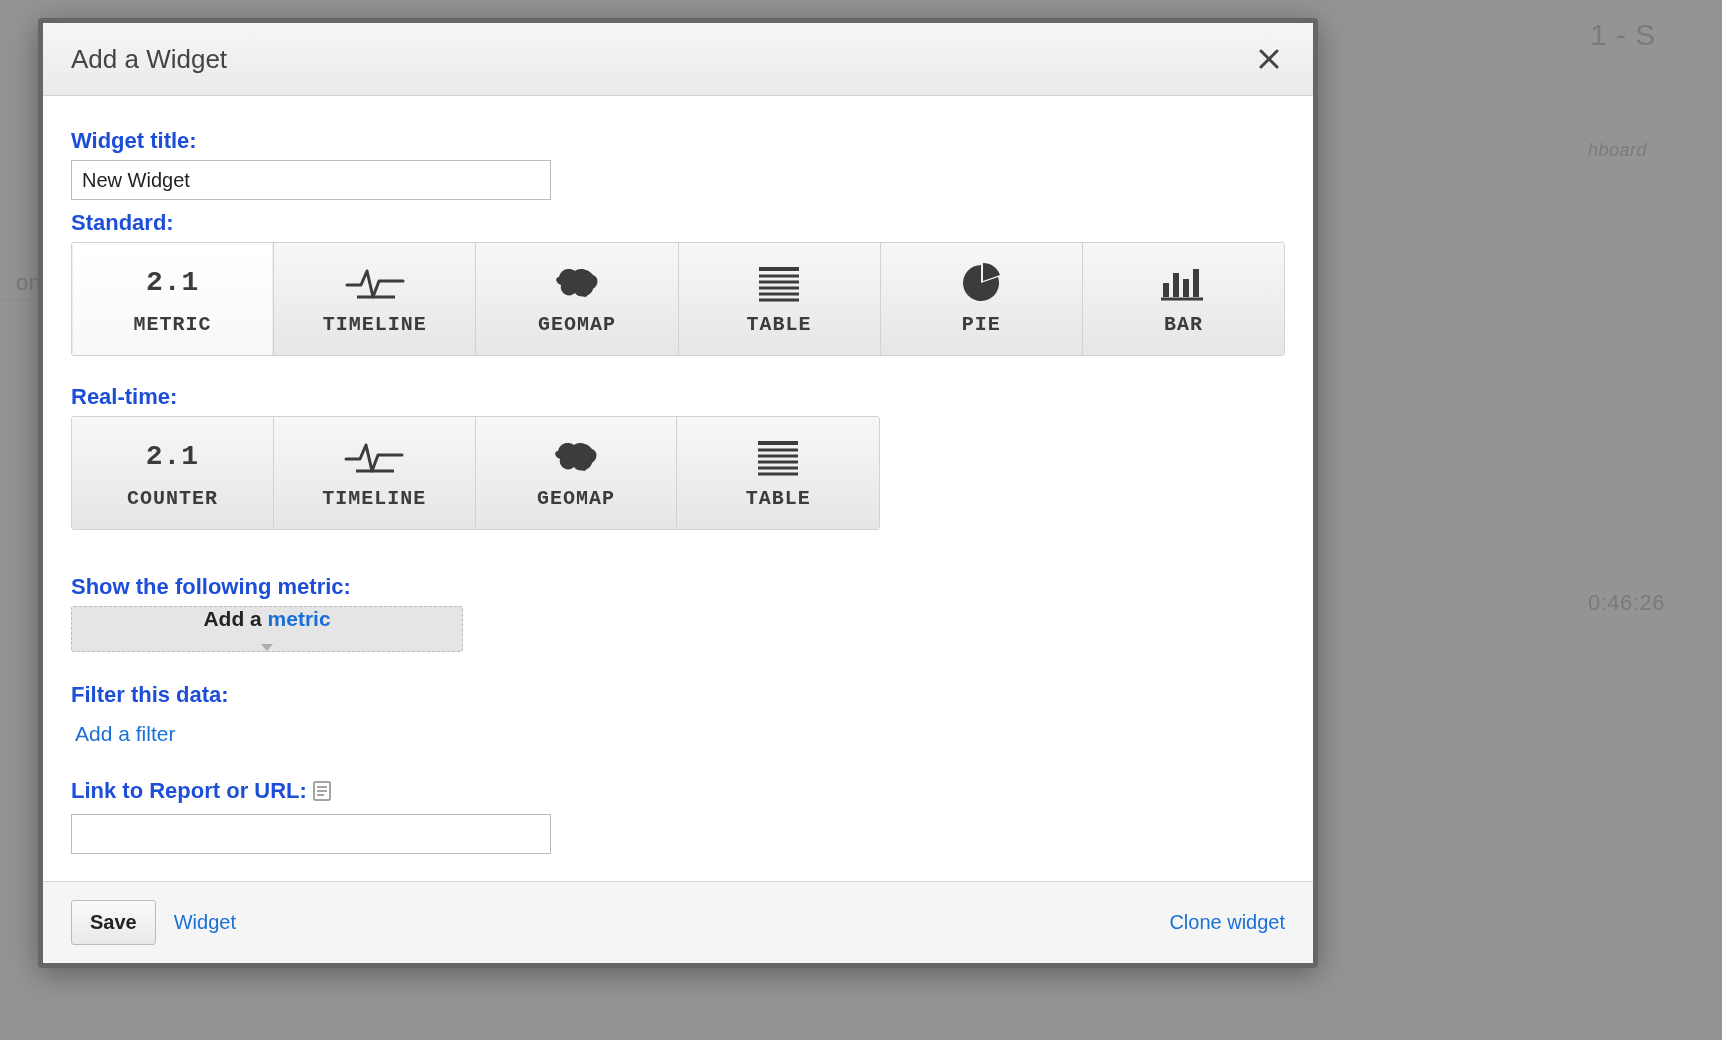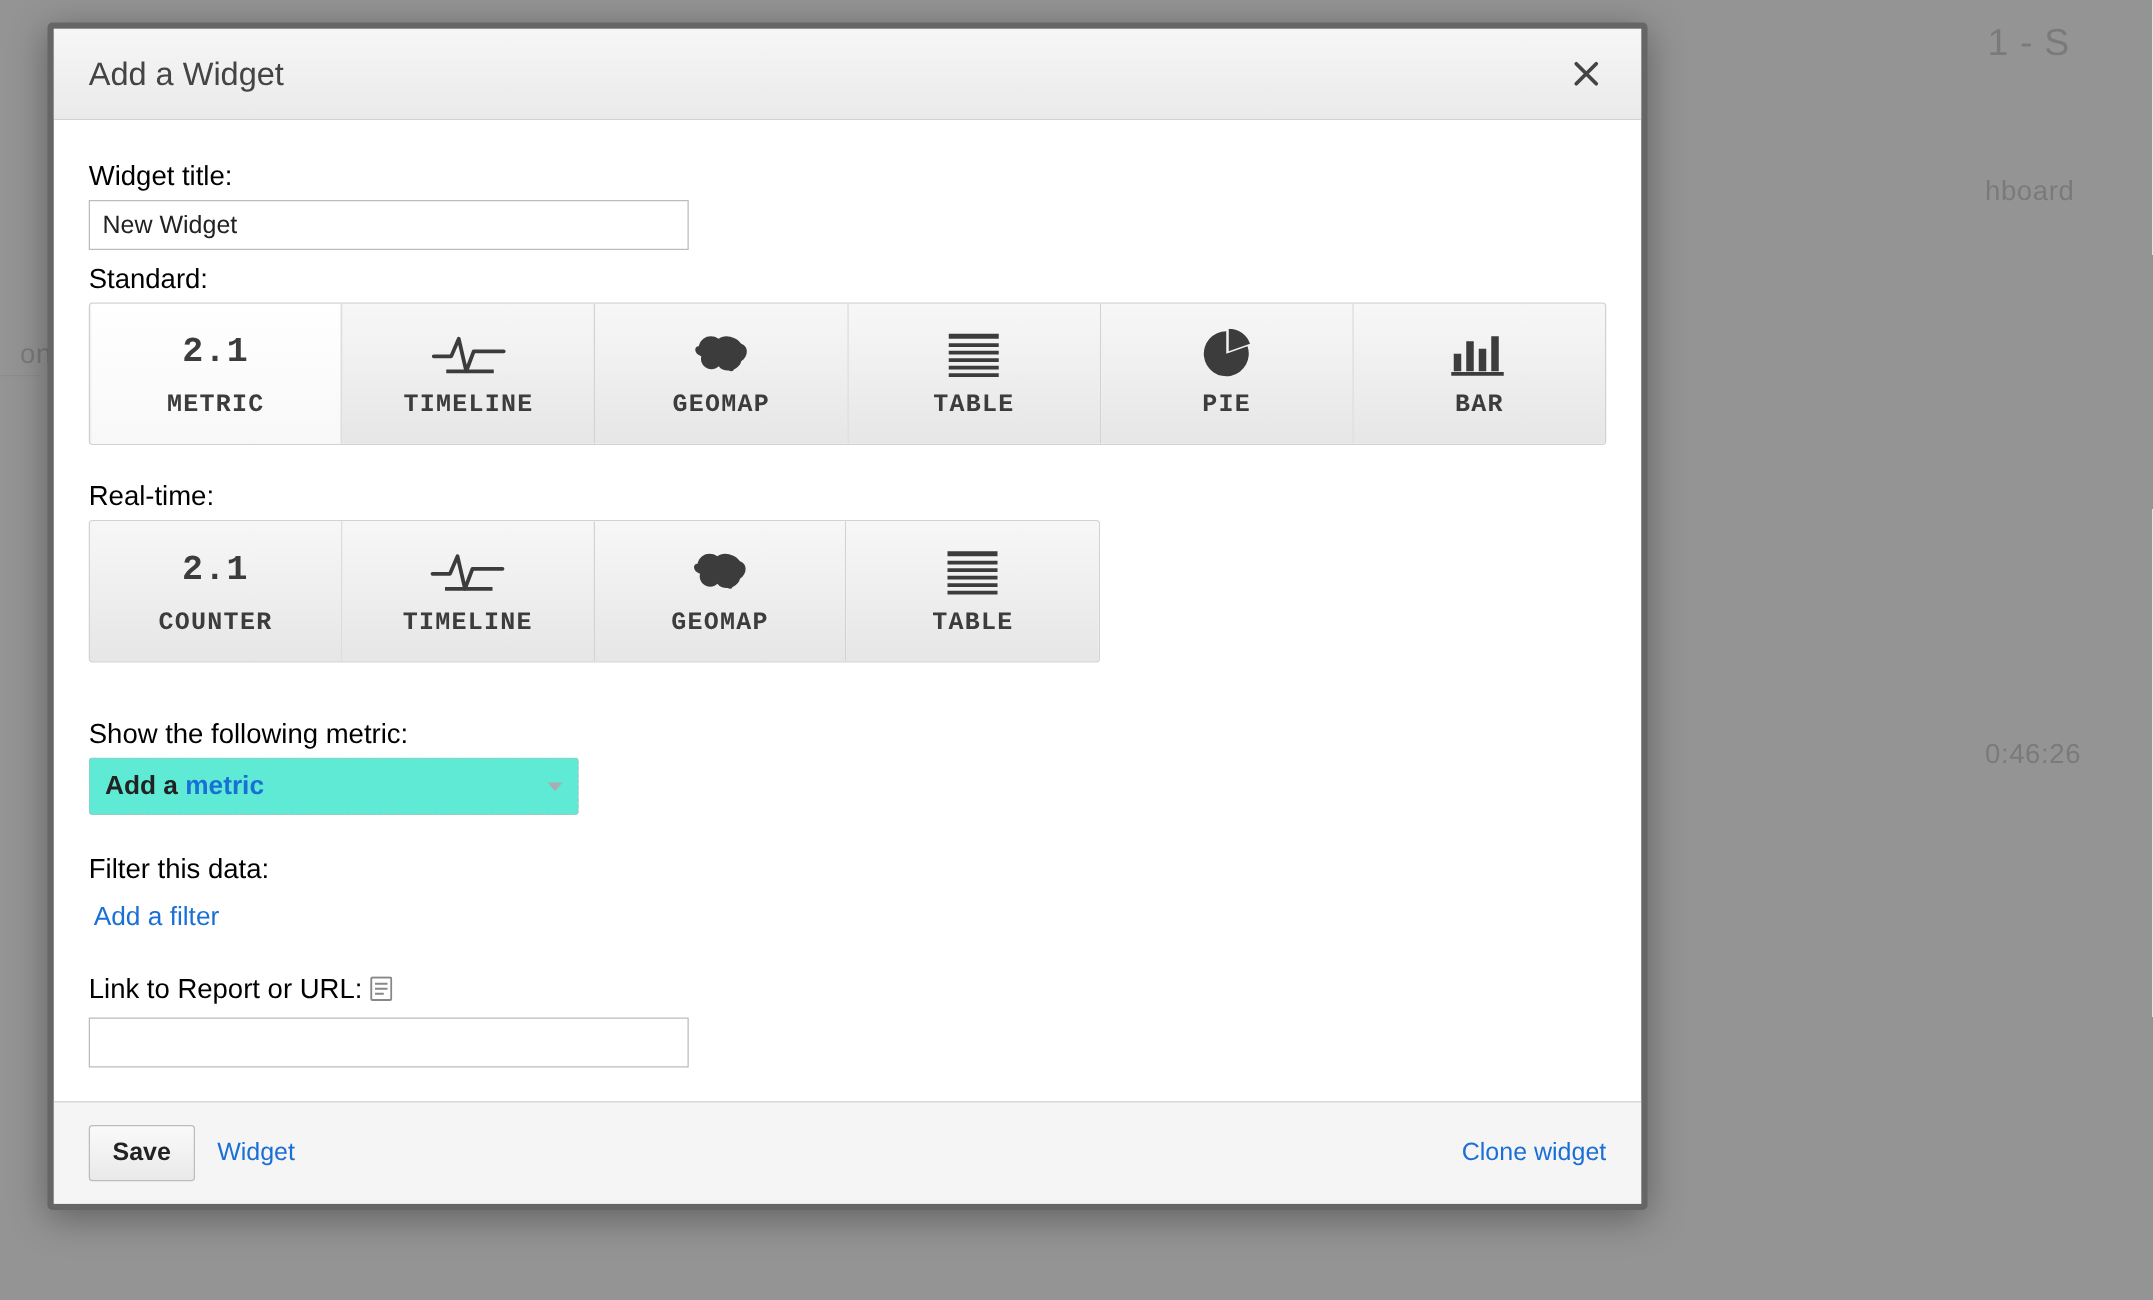--- a/index.html
+++ b/index.html
@@ -62,21 +62,21 @@
     display:flex; align-items:center; justify-content:center;
     color:#444; font-size:28px; font-weight:bold;
     cursor:pointer; user-select:none;
   }
   .modal-body{
     flex:1 1 auto;
     padding:22px 28px 10px 28px;
     overflow:auto;
   }
   .section-label{
-    font-size:22px; font-weight:normal; color:#000000;
+    font-size:22px; font-weight:bold; color:#1d4ed8;
     margin-top:10px; margin-bottom:6px;
   }
   .text-input{
     width:480px; height:40px;
     border:1px solid #bcbcbc;
     padding:4px 10px;
     font-size:20px; color:#222;
     outline:none;
   }
   
@@ -111,25 +111,26 @@
   .tile .tile-icon .num{ font-size:28px; font-weight:800; letter-spacing:1px; }
   .tile-label{
     font-size:20px; font-weight:700; color:#3c3c3c; letter-spacing:1px;
   }
   .tiles.realtime .tile{ flex:0 0 25%; }
   
   .dashed-dd{
     width:392px; height:46px;
     border:1px dashed #b7bbc0;
     border-radius:3px;
-    background:#5eead4;
+    background:#e5e5e5;
     display:flex; align-items:center; justify-content:space-between;
     padding:0 12px;
     cursor:pointer;
     margin-top:4px;
+    flex-direction:column;
   }
   .dashed-dd .dd-text{ font-size:21px; font-weight:700; color:#222; }
   .dashed-dd .dd-text .metric-link{ color:#1a6fd6; }
   .dd-caret{
     width:0;height:0;border-left:6px solid transparent;border-right:6px solid transparent;border-top:7px solid #a8adb3;
   }
   .link-action{
     font-size:21px; color:#1a6fd6; cursor:pointer;
     padding:8px 4px; display:inline-block;
   }
@@ -158,21 +159,21 @@
   }
   .footer-link{ color:#1a6fd6; font-size:20px; cursor:pointer; }
   svg{display:block;}
 </style>
 </head>
 <body>
 
 <div class="stage">
 
   <div class="bg-text" style="left:1590px; top:18px; font-size:30px;">1 - S</div>
-  <div class="bg-text" style="left:1588px; top:140px; font-size:22px;">hboard</div>
+  <div class="bg-text" style="left:1588px; top:140px; font-size:18px;font-style:italic;">hboard</div>
   <div class="bg-text" style="left:1588px; top:590px; font-size:22px;">0:46:26</div>
   <div class="bg-text" style="left:16px; top:270px; font-size:22px;">ons</div>
   <div style="position:absolute;left:-8px;top:300px;width:40px;height:1px;background:#d8d8d8;"></div>
 
   <div class="overlay"></div>
 
   <div class="modal">
     <div class="modal-header">
       <div class="modal-title">Add a Widget</div>
       <div class="close-x">

